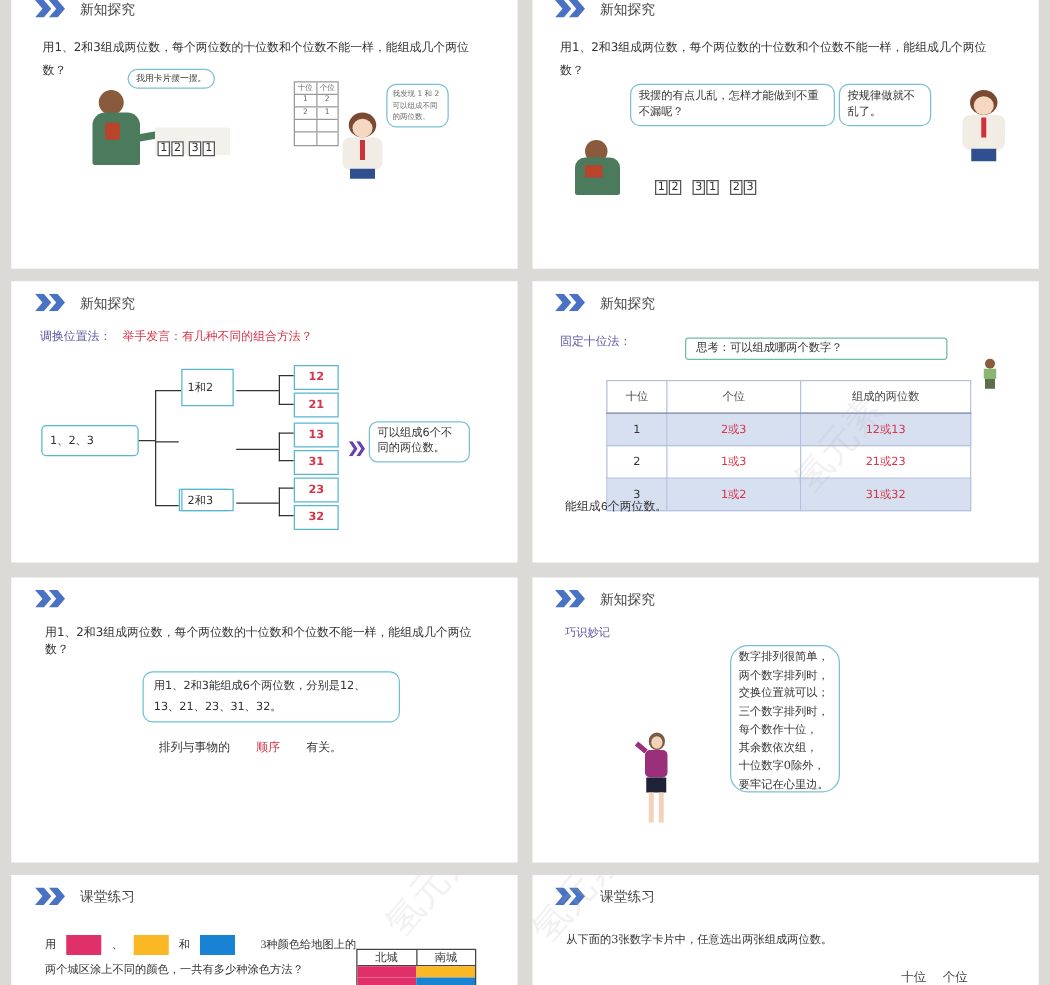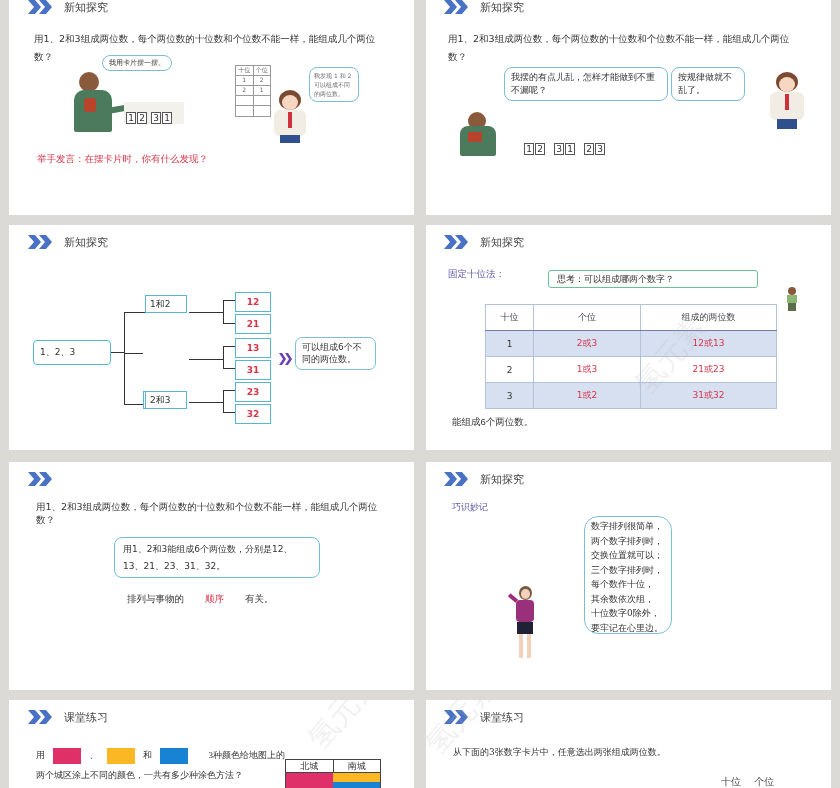--- a/index.html
+++ b/index.html
@@ -78,21 +78,20 @@
   </div>
   <div class="bubble" style="left:300px; top:67px; width:50px; font-size:6px; line-height:9px; padding:3px 4px; color:#6a6a6a;">我发现 1 和 2 可以组成不同的两位数。</div>
 
   <div class="fig" style="left:262px; top:90px; width:40px; height:58px;">
     <div style="position:absolute; left:8px; top:0; width:22px; height:20px; border-radius:50%; background:#7a4a30;"></div>
     <div style="position:absolute; left:11px; top:5px; width:16px; height:15px; border-radius:50%; background:#f6d8c2;"></div>
     <div style="position:absolute; left:3px; top:20px; width:32px; height:26px; background:#f1ece4; border-radius:6px;"></div>
     <div style="position:absolute; left:17px; top:22px; width:4px; height:16px; background:#d0303a;"></div>
     <div style="position:absolute; left:9px; top:45px; width:20px; height:8px; background:#2f4f8f;"></div>
   </div>
-  <div class="q red" style="left:28px; top:150px; font-family:'DejaVu Serif',serif;">举手发言：在摆卡片时，你有什么发现？</div>
 </div>
 
 <div class="slide" style="left:426px; top:0; width:405px; height:215px;">
   <div class="hdr" style="left:18px;">
     <span class="chev">
         <svg width="26" height="14" viewBox="0 0 26 14">
           <polygon points="0,0 7,0 13,7 7,14 0,14 6,7" fill="#4a72c4"></polygon>
           <polygon points="11,0 18,0 24,7 18,14 11,14 17,7" fill="#4a72c4"></polygon>
         </svg>
       </span>
@@ -121,29 +120,33 @@
 <div class="slide" style="left:9px; top:225px; width:405px; height:225px;">
   <div class="hdr" style="left:19px; top:10px;">
     <span class="chev">
         <svg width="26" height="14" viewBox="0 0 26 14">
           <polygon points="0,0 7,0 13,7 7,14 0,14 6,7" fill="#4a72c4"></polygon>
           <polygon points="11,0 18,0 24,7 18,14 11,14 17,7" fill="#4a72c4"></polygon>
         </svg>
       </span>
     <span class="hdr-title">新知探究</span>
   </div>
+  <div class="q" style="left:23px; top:36px; font-family:'DejaVu Serif',serif;">
+    <span class="purple">调换位置法：</span>
+    <span class="red" style="margin-left:6px;">举手发言：有几种不同的组合方法？</span>
+  </div>
 
   <div class="tbox" style="left:24px; top:115px; width:78px; height:25px; border-radius:4px; justify-content:flex-start; padding-left:6px;">1、2、3</div>
   <div class="line" style="left:102px; top:127px; width:13px; height:1.2px;"></div>
   <div class="line" style="left:115px; top:87px; width:1.2px; height:92px;"></div>
   <div class="line" style="left:115px; top:87px; width:21px; height:1.2px;"></div>
   <div class="line" style="left:115px; top:128px; width:19px; height:1.2px;"></div>
   <div class="line" style="left:115px; top:179px; width:21px; height:1.2px;"></div>
 
-  <div class="tbox" style="left:136px; top:70px; width:42px; height:18px; justify-content:flex-start; padding-left:4px;">1和2</div>
+  <div class="tbox" style="left:136px; top:70px; width:42px; height:30px; justify-content:flex-start; padding-left:4px;">1和2</div>
   <div class="tbox" style="left:134px; top:118px; width:40px; height:18px; justify-content:flex-start; padding-left:4px;margin-top:48px;">1和3</div>
   <div class="tbox" style="left:136px; top:166px; width:42px; height:18px; justify-content:flex-start; padding-left:4px;">2和3</div>
 
   <div class="line" style="left:180px; top:87px; width:34px; height:1.2px;"></div>
   <div class="line" style="left:214px; top:75px; width:1.2px; height:24px;"></div>
   <div class="line" style="left:214px; top:75px; width:22px; height:1.2px;"></div>
   <div class="line" style="left:214px; top:98px; width:22px; height:1.2px;"></div>
 
   <div class="line" style="left:180px; top:134px; width:34px; height:1.2px;"></div>
   <div class="line" style="left:214px; top:121px; width:1.2px; height:23px;"></div>
@@ -203,21 +206,21 @@
       <td class="r">1或3</td>
       <td class="r">21或23</td>
     </tr>
     <tr class="shade">
       <td>3</td>
       <td class="r">1或2</td>
       <td class="r">31或32</td>
     </tr>
   </tbody>
     </table>
-  <div class="q" style="left:26px; top:188px; font-family:Liberation Sans, sans-serif;">能组成6个两位数。</div>
+  <div class="q" style="left:26px; top:172px; font-family:Liberation Mono, monospace;">能组成6个两位数。</div>
   <div class="watermark" style="left:200px; top:110px;">氢元素</div>
 </div>
 
 <div class="slide" style="left:9px; top:462px; width:405px; height:228px;">
   <div class="hdr" style="left:19px; top:10px;">
     <span class="chev">
         <svg width="26" height="14" viewBox="0 0 26 14">
           <polygon points="0,0 7,0 13,7 7,14 0,14 6,7" fill="#4a72c4"></polygon>
           <polygon points="11,0 18,0 24,7 18,14 11,14 17,7" fill="#4a72c4"></polygon>
         </svg>

